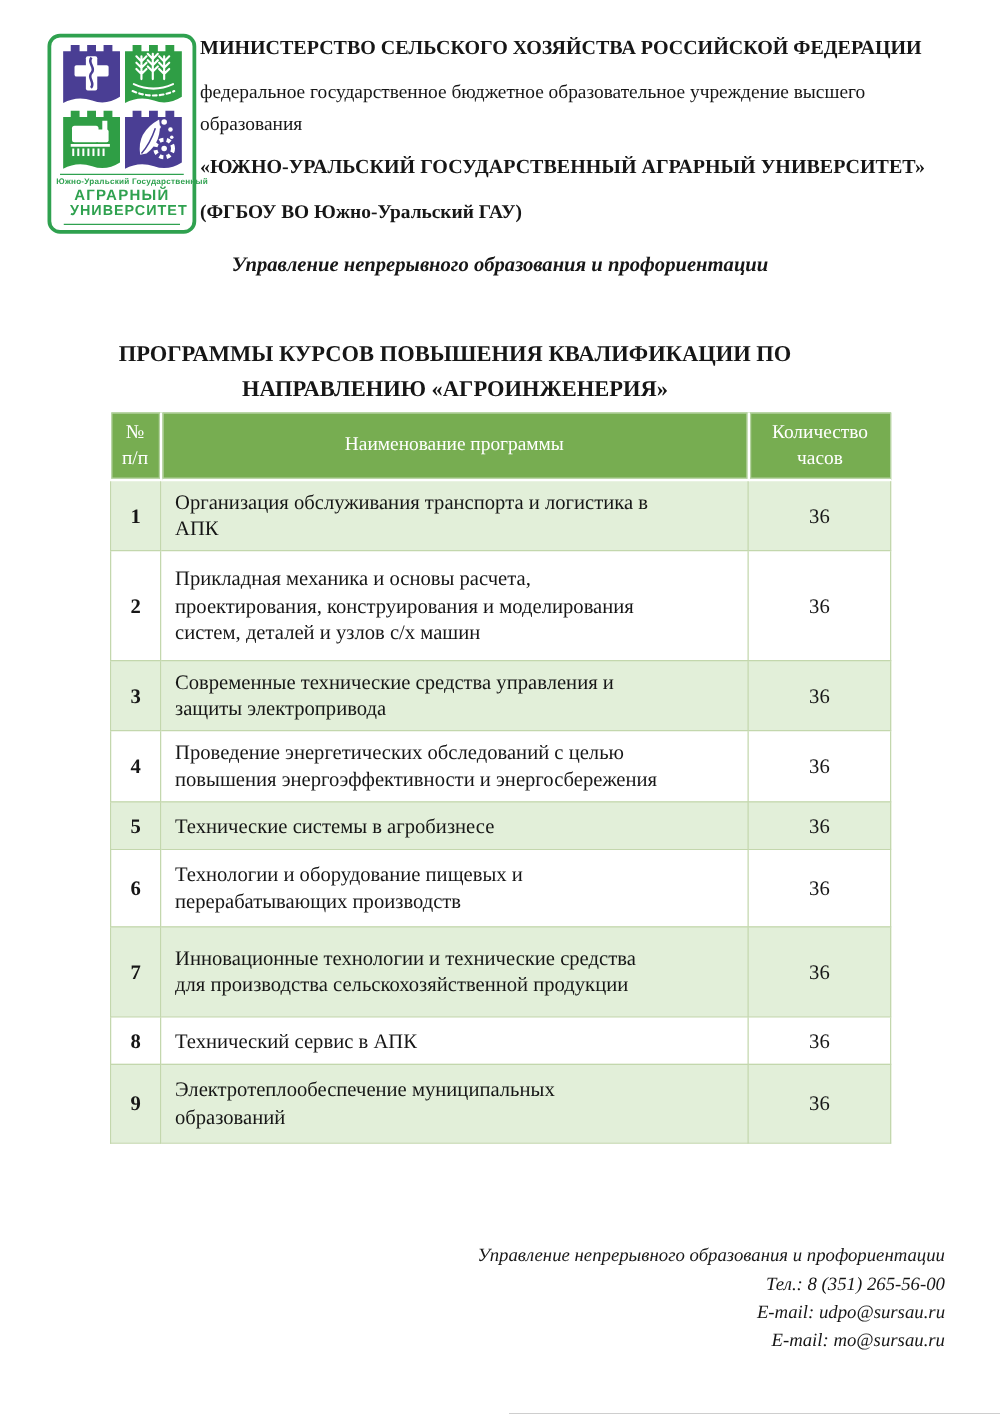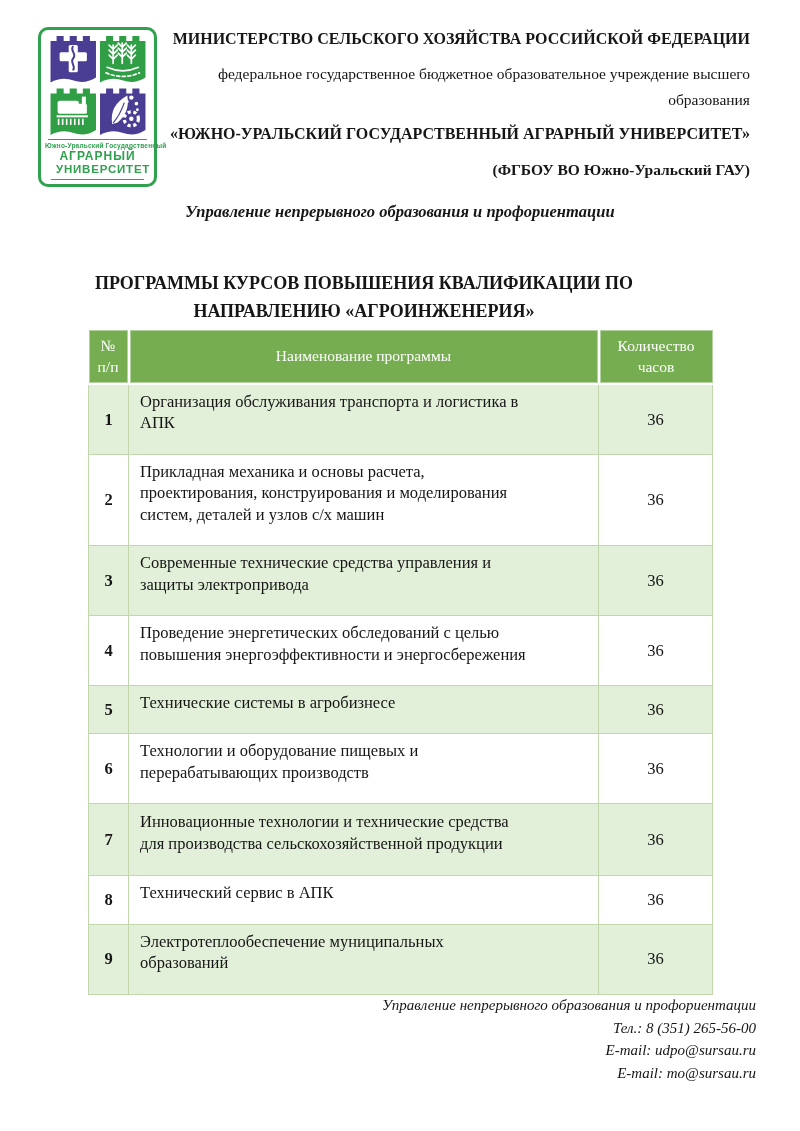--- a/index.html
+++ b/index.html
@@ -20,21 +20,21 @@
   .logo-sep { height:1px; background:#2fa14f; margin:3px 3px 2px; }
   .logo-line1 { font-family:"Liberation Sans","DejaVu Sans",sans-serif;
     font-size:6.5px; font-weight:bold; color:#2fa14f; letter-spacing:.2px; white-space:nowrap; }
   .logo-line2 { font-family:"Liberation Sans","DejaVu Sans",sans-serif;
     font-size:12px; font-weight:bold; color:#2fa14f; letter-spacing:1px; line-height:1.1; margin-top:1px;}
   .logo-line3 { font-family:"Liberation Sans","DejaVu Sans",sans-serif;
     font-size:11.5px; font-weight:bold; color:#2fa14f; letter-spacing:.8px; line-height:1.15;margin-left:11px;}
   .logo-underline { height:1px; background:#2fa14f; margin:3px 6px 0; }
 
   
-  .head-text { position:absolute; left:144px; top:30px; width:606px; text-align:right; }
+  .head-text { position:absolute; left:160px; top:30px; width:606px; text-align:left; }
   .head-ministry  { font-size:16px; font-weight:bold; }
   .head-fgbou     { font-size:15.5px; margin-top:13px; line-height:1.65; white-space:pre-line; }
   .head-univ      { font-size:16px; font-weight:bold; margin-top:13px; }
   .head-short     { font-size:15.5px; font-weight:bold; margin-top:18px; }
 
   .department { position:absolute; left:0; top:202px; width:800px; text-align:center;
     font-size:16.5px; font-weight:bold; font-style:italic; }
 
   .doc-title { position:absolute; left:0; top:270px; width:728px; text-align:center;
     font-size:18px; font-weight:bold; line-height:1.55; white-space:pre-line; }
@@ -54,21 +54,21 @@
     white-space:pre-line; line-height:1.3;
   }
   table.programs th:first-child { border-left:0; }
   table.programs th:last-child  { border-right:0; }
   table.programs th { border-top:0; }
 
   table.programs td {
     border:1px solid #c3d7ad; vertical-align:middle; font-size:16.5px; line-height:1.3;
   }
   table.programs td.num   { text-align:center; font-weight:bold; }
-  table.programs td.name  { padding:6px 8px 20px 11px; white-space:pre-line; }
+  table.programs td.name  { padding:6px 8px 6px 11px; white-space:pre-line; }
   table.programs td.hours { text-align:center; }
   table.programs tbody tr:nth-child(odd)  td { background:#e2efd9; }
   table.programs tbody tr:nth-child(even) td { background:#ffffff; }
   table.programs tbody tr:nth-child(1)  { height:56px; }
   table.programs tbody tr:nth-child(2)  { height:88px; }
   table.programs tbody tr:nth-child(3)  { height:55px; }
   table.programs tbody tr:nth-child(4)  { height:57px; }
   table.programs tbody tr:nth-child(5)  { height:38px; }
   table.programs tbody tr:nth-child(6)  { height:62px; }
   table.programs tbody tr:nth-child(7)  { height:72px; }

